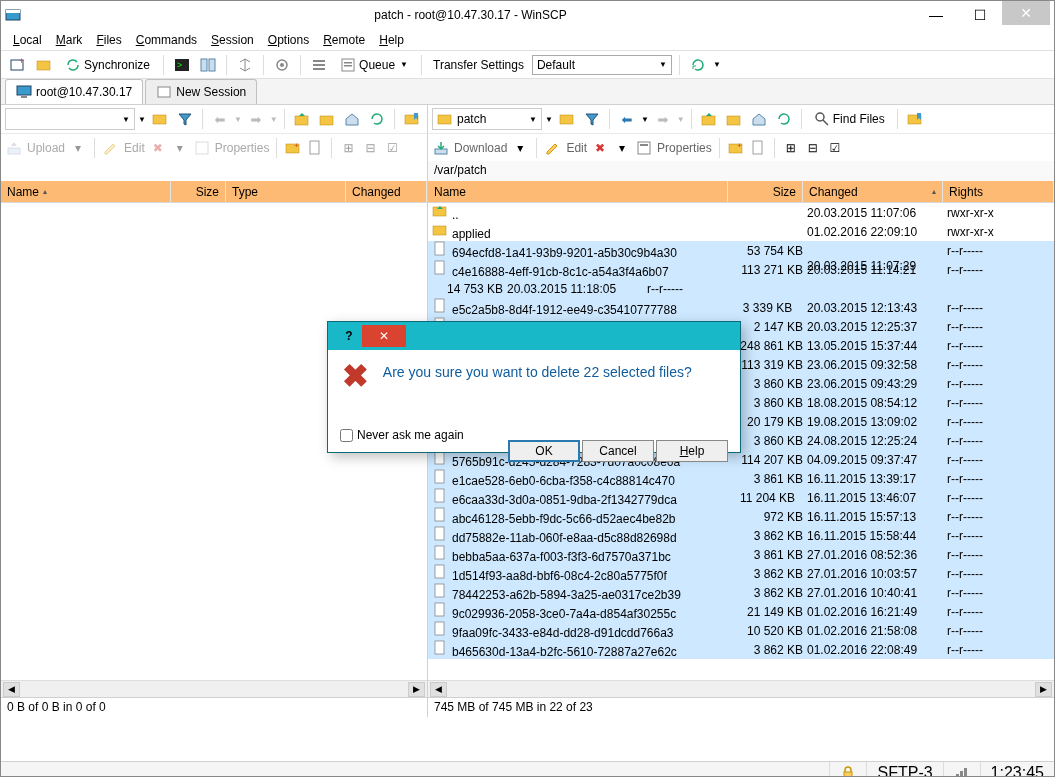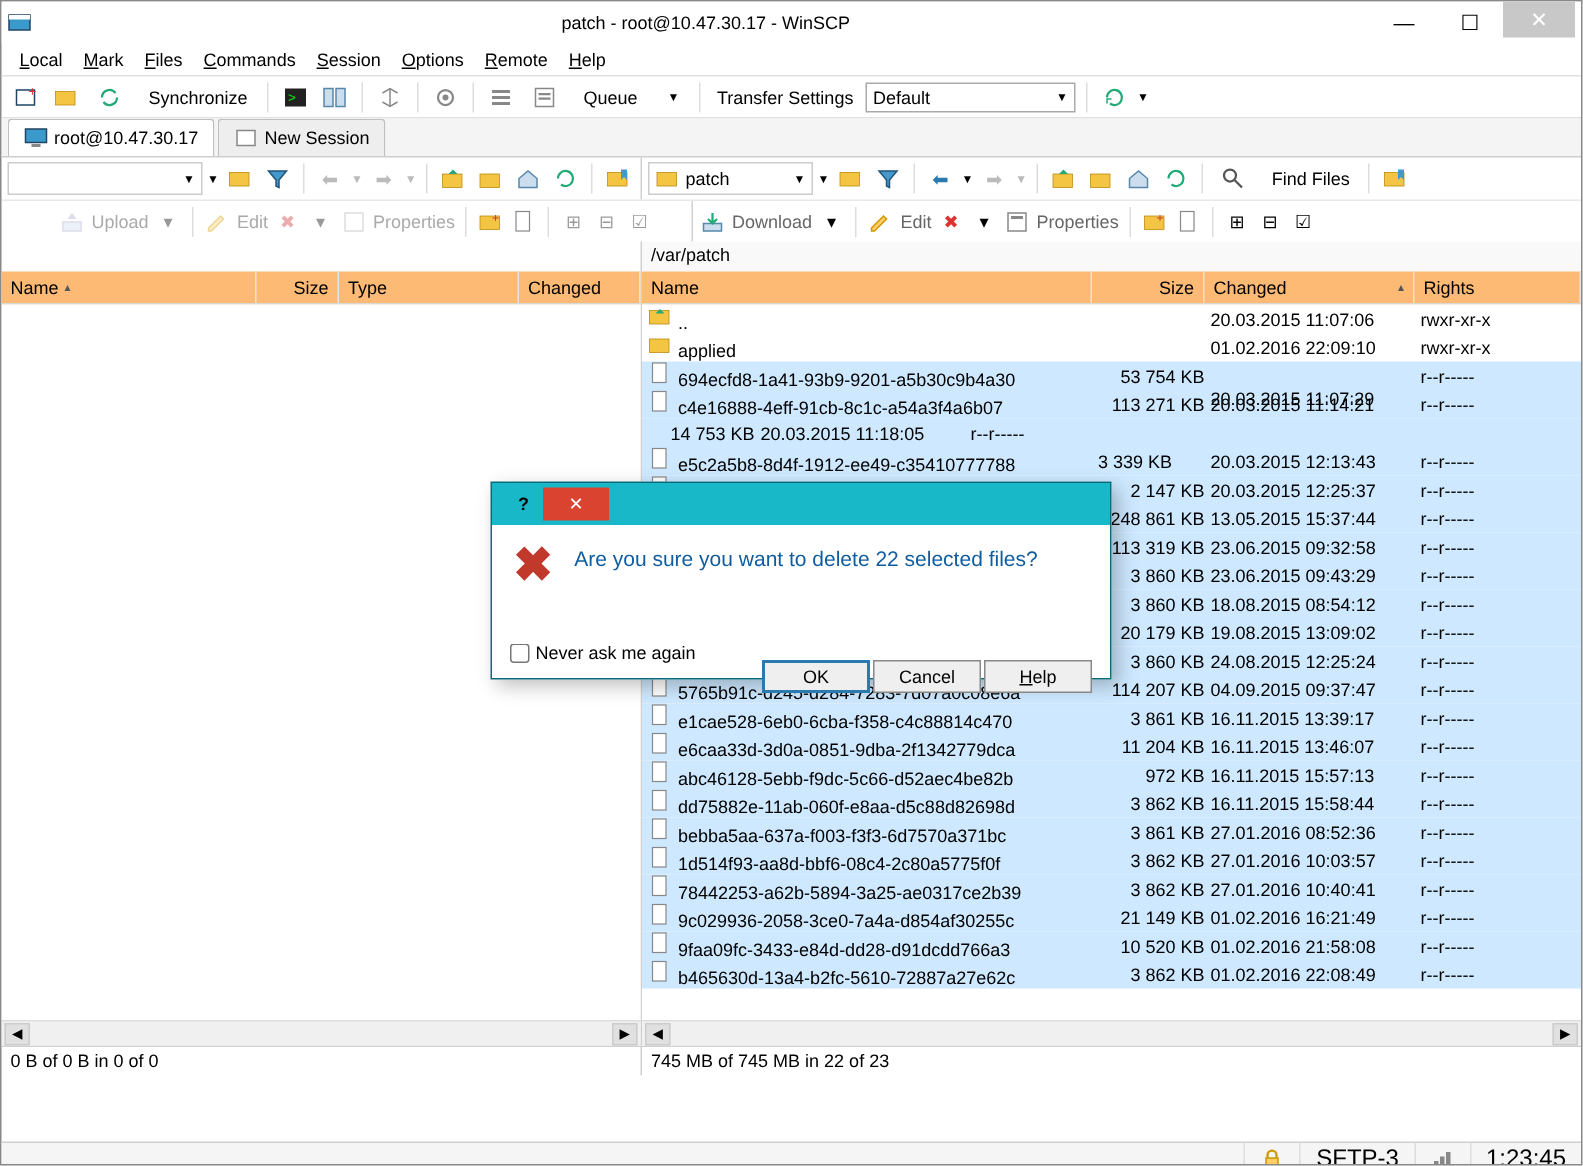--- a/index.html
+++ b/index.html
@@ -48,21 +48,21 @@
     gap: 4px;
     border-bottom: 1px solid #e0e0e0;
     height: 28px;
   }
   .ticon {
     width: 22px; height: 22px;
     display: inline-flex; align-items: center; justify-content: center;
     font-size: 13px;
   }
   .tbtn {
-    height: 22px; display: inline-flex; align-items: center; padding: 0 6px; gap: 18px; text-align: center;
+    height: 22px; display: inline-flex; align-items: center; padding: 0 6px; gap: 3px; text-align: center;
   }
   .tbtn .caret { font-size: 8px; margin-left: 2px; }
   .sep { width: 1px; height: 20px; background: #ddd; margin: 0 3px; }
   .combo {
     height: 20px; border: 1px solid #aaa; background: #fff; display: inline-flex;
     align-items: center; padding: 0 4px; min-width: 140px; font-size: 12px;
   }
   .combo .caret { margin-left: auto; font-size: 8px; }
   
   .session-tabs {
@@ -82,21 +82,21 @@
   .navrow { display: flex; height: 28px; }
   .navpanel { display: flex; align-items: center; padding: 2px 4px; gap: 3px; }
   .navpanel.left { width: 427px; border-right: 1px solid #d0d0d0;}
   .navpanel.right { flex: 1; }
   .pathcombo {
     height: 22px; border: 1px solid #ccc; display: inline-flex; align-items: center;
     padding: 0 4px; min-width: 120px; background: #fff;
   }
   .pathcombo .caret { margin-left: auto; font-size: 8px; }
   
-  .actionrow { display: flex; height: 28px; border-top: 1px solid #e8e8e8; padding-left: 34px;}
+  .actionrow { display: flex; height: 28px; border-top: 1px solid #e8e8e8;}
   .actionpanel { display:flex; align-items:center; padding: 2px 4px; gap:4px;}
   .actionpanel.left { width: 427px; border-right:1px solid #d0d0d0;}
   .actionpanel.right { flex:1; }
   .actionpanel .lbl { color:#666; }
   .actionpanel .lbl.disabled { color:#aaa; }
   .actionpanel .ico { width:18px; height:18px; display:inline-flex; align-items:center; justify-content:center; }
   
   .pathbar-row { display:flex; height:20px; }
   .pathbar-left { width:427px; border-right:1px solid #d0d0d0; }
   .pathbar-right { flex:1; padding: 2px 6px; font-size:12px; background:#f9f9f9; }
@@ -592,21 +592,21 @@
           <div class="c" style="width: 75px; text-align: right;">14 753 KB</div>
           <div class="c" style="width: 140px;">20.03.2015 11:18:05</div>
           <div class="c" style="flex: 1 1 0%;">r--r-----</div>
         </div>
         <div class="filerow sel">
           <div class="c" style="width: 300px;"><span class="ficon">
               <svg class="svgicon" viewBox="0 0 16 16">
                 <rect class="fileico" x="3" y="1" width="9" height="13"></rect>
               </svg>
             </span><span>e5c2a5b8-8d4f-1912-ee49-c35410777788</span></div>
-          <div class="c" style="width: 75px; text-align: left;">3 339 KB</div>
+          <div class="c" style="width: 75px; text-align: center;">3 339 KB</div>
           <div class="c" style="width: 140px;">20.03.2015 12:13:43</div>
           <div class="c" style="flex: 1 1 0%;">r--r-----</div>
         </div>
         <div class="filerow sel">
           <div class="c" style="width: 300px;"><span class="ficon">
               <svg class="svgicon" viewBox="0 0 16 16">
                 <rect class="fileico" x="3" y="1" width="9" height="13"></rect>
               </svg>
             </span><span></span></div>
           <div class="c" style="width: 75px; text-align: right;">2 147 KB</div>
@@ -692,21 +692,21 @@
           <div class="c" style="width: 75px; text-align: right;">3 861 KB</div>
           <div class="c" style="width: 140px;">16.11.2015 13:39:17</div>
           <div class="c" style="flex: 1 1 0%;">r--r-----</div>
         </div>
         <div class="filerow sel">
           <div class="c" style="width: 300px;"><span class="ficon">
               <svg class="svgicon" viewBox="0 0 16 16">
                 <rect class="fileico" x="3" y="1" width="9" height="13"></rect>
               </svg>
             </span><span>e6caa33d-3d0a-0851-9dba-2f1342779dca</span></div>
-          <div class="c" style="width: 75px; text-align: right;">11 204 KB</div>
+          <div class="c" style="width: 75px; text-align: center;">11 204 KB</div>
           <div class="c" style="width: 140px;">16.11.2015 13:46:07</div>
           <div class="c" style="flex: 1 1 0%;">r--r-----</div>
         </div>
         <div class="filerow sel">
           <div class="c" style="width: 300px;"><span class="ficon">
               <svg class="svgicon" viewBox="0 0 16 16">
                 <rect class="fileico" x="3" y="1" width="9" height="13"></rect>
               </svg>
             </span><span>abc46128-5ebb-f9dc-5c66-d52aec4be82b</span></div>
           <div class="c" style="width: 75px; text-align: right;">972 KB</div>

